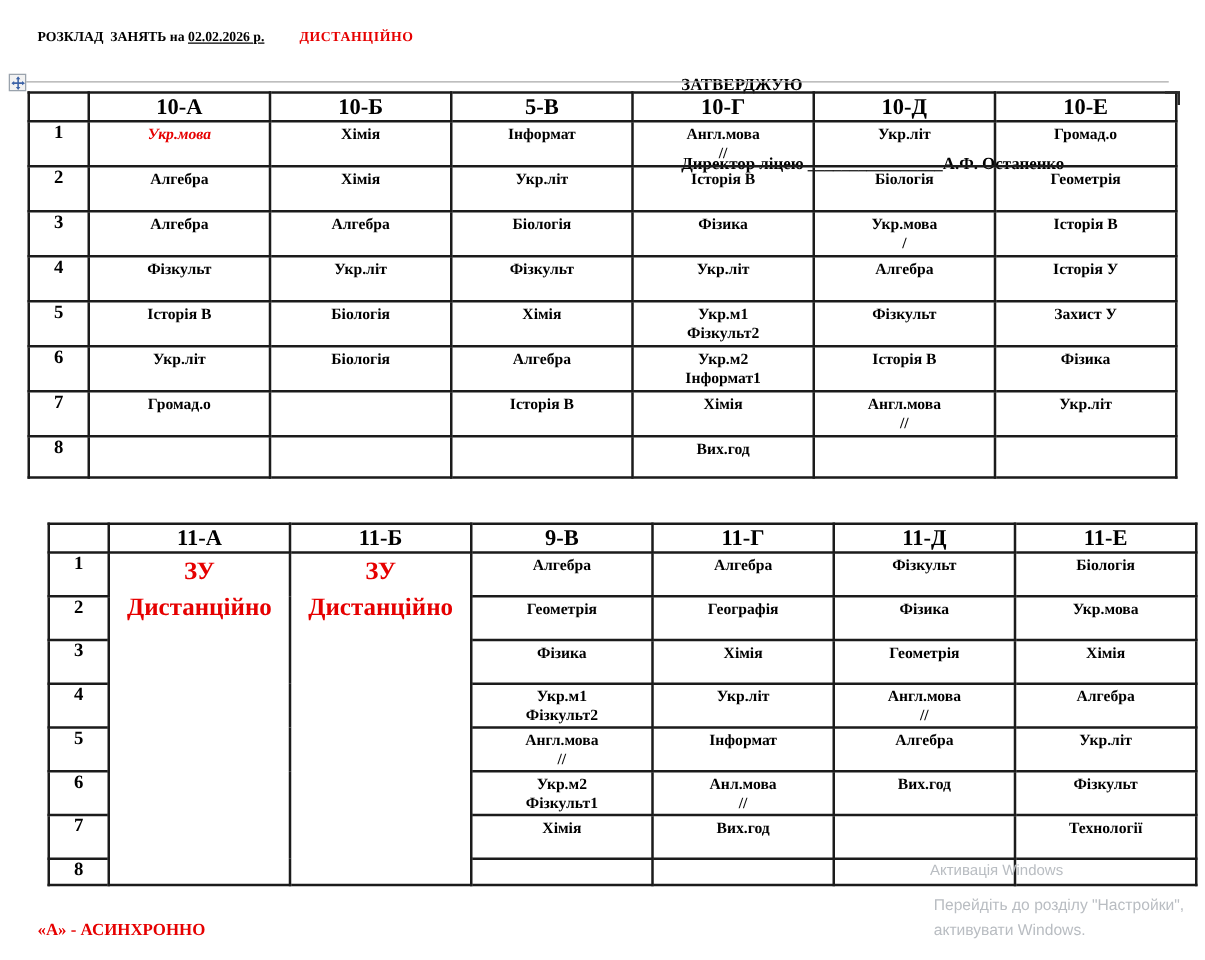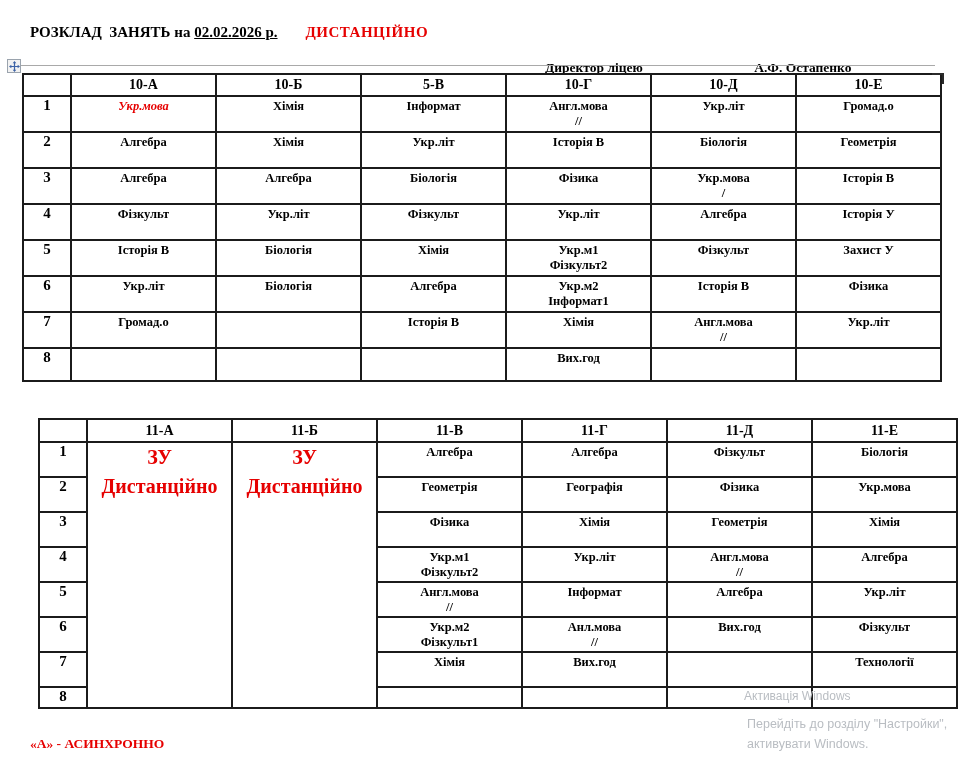--- a/index.html
+++ b/index.html
@@ -3,35 +3,35 @@
 <meta charset="utf-8">
 <style>
   :root { --accent-red:#e60000; --watermark-gray:#b9bdc2; }
   * { margin:0; padding:0; box-sizing:border-box; }
   html,body { background:#fff; }
   body { width:964px; height:768px; position:relative; overflow:hidden;
          font-family:"Liberation Serif", serif; color:#000; }
   .abs { position:absolute; }
 
   
-  .title { left:30px; top:24px; font-size:15px; font-weight:bold; white-space:pre; }
+  .title { left:30px; top:24px; font-size:11px; font-weight:bold; white-space:pre; }
   .title .date { text-decoration:underline; }
   .title .mode { color:var(--accent-red); margin-left:28px; letter-spacing:0.5px; }
   .approve { left:545px; top:15px; font-size:13.5px; font-weight:bold; line-height:21px; white-space:pre; }
 
   .anchor-line { left:14px; top:65px; width:921px; height:1px; background:#a9a9a9; }
 
   .handle { left:7px; top:59px; width:14px; height:14px; background:#f2f2f2;
             border:1px solid #9aa3ad; display:flex; align-items:center; justify-content:center; }
 
   
   table { border-collapse:collapse; table-layout:fixed; }
   .w-num { width:48px; } .w-c { width:145px; }
   .t th, .t td { border:2px solid #1b1b1b; font-weight:bold; text-align:center; vertical-align:top; }
-  .t th { vertical-align:middle; font-size:14px; }
+  .t th { vertical-align:middle; font-size:18px; }
   .hdr th { height:22px; }
   .n { vertical-align:middle; font-size:15px; }
   .c { font-size:12.5px; line-height:15px; padding-top:2px; }
   .t1 tr.r { height:36px; } .t1 tr.r-last { height:33px; }
   .t2 tr.r { height:35px; } .t2 tr.r-last { height:21px; }
   .t2 .hdr th { height:23px; }
   .ri { color:var(--accent-red); font-style:italic; }
 
   
   .hlight { border-top:none; border-left:1px solid #b5b5b5; border-right:1px solid #b5b5b5;margin-left:37px; }
@@ -50,20 +50,21 @@
   .wm { font-family:"Liberation Sans", sans-serif; color:var(--watermark-gray); z-index:5; }
   .wm1 { left:744px; top:689px; font-size:12px; }
   .wm2 { left:747px; top:715px; font-size:12.5px; line-height:19.5px; }
 </style>
 </head>
 <body>
 
 <div class="abs title"><span>РОЗКЛАД  ЗАНЯТЬ на </span><span class="date">02.02.2026 р.</span><span class="mode">ДИСТАНЦІЙНО</span></div>
 
 <div class="abs approve">
+  <div>ЗАТВЕРДЖУЮ</div>
   <div><span>Директор ліцею </span><span>________________</span><span>А.Ф. Остапенко</span></div>
 </div>
 
 <div class="abs anchor-line"></div>
 
 <div class="abs handle">
   <svg width="11" height="11" viewBox="0 0 16 16">
       <path d="M8 0 L10.6 3.4 H8.9 V7.1 H12.6 V5.4 L16 8 L12.6 10.6 V8.9 H8.9 V12.6 H10.6 L8 16 L5.4 12.6 H7.1 V8.9 H3.4 V10.6 L0 8 L3.4 5.4 V7.1 H7.1 V3.4 H5.4 Z" fill="#3c62a6"></path>
     </svg>
 </div>
@@ -319,21 +320,21 @@
         <col class="w-c">
         <col class="w-c">
         <col class="w-c">
         <col class="w-c">
       </colgroup>
   <tbody>
         <tr class="hdr">
     <th></th>
     <th>11-А</th>
     <th>11-Б</th>
-    <th>11-В</th>
+    <th>9-В</th>
     <th>11-Г</th>
     <th>11-Д</th>
     <th>11-Е</th>
   </tr>
   <tr class="r">
     <td class="n">1</td>
     <td class="mz" rowspan="8">
             <div class="zu">
               <div>ЗУ</div>
               <div>Дистанційно</div>

